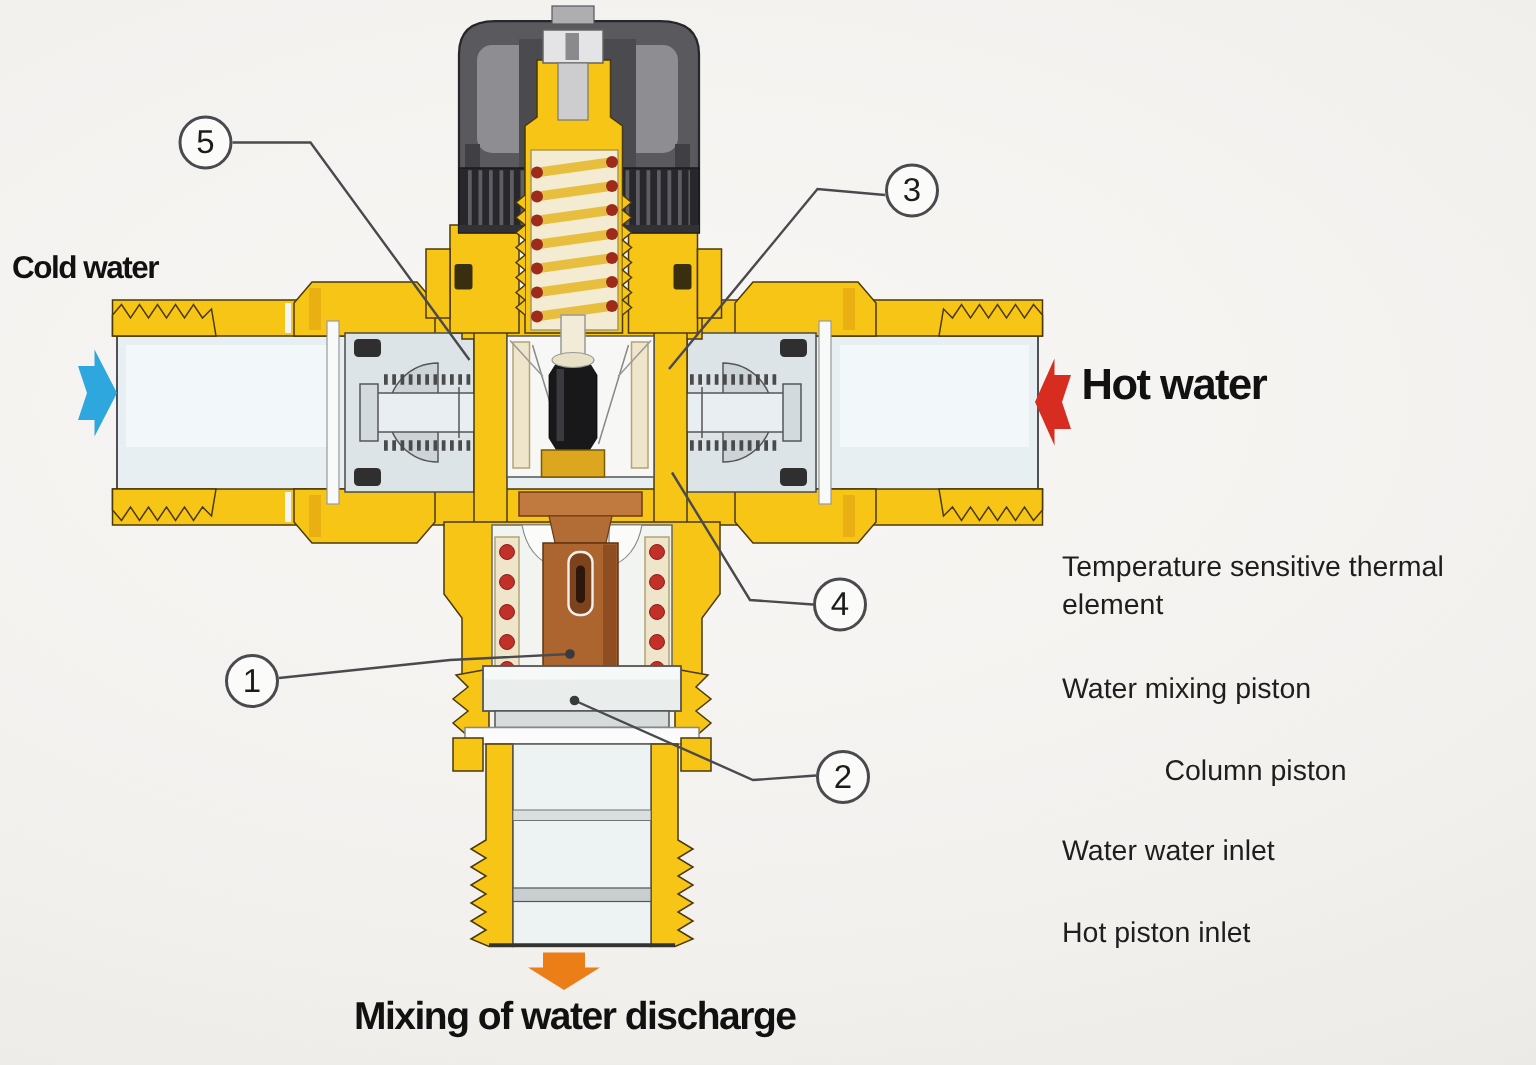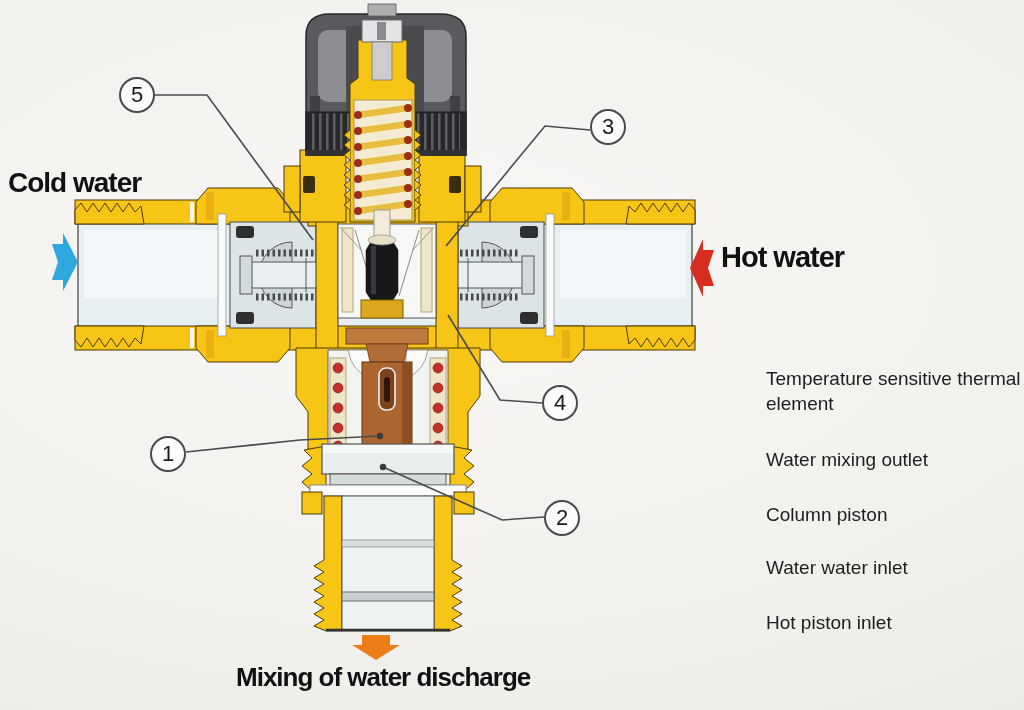--- a/index.html
+++ b/index.html
@@ -5,25 +5,25 @@
   html,body{margin:0;padding:0;background:#ddd;}
   .stage{
     position:relative;width:1024px;height:710px;overflow:hidden;
     background:radial-gradient(ellipse 120% 90% at 42% 38%, #f8f7f5 0%, #f1f0ed 60%, #e7e6e2 100%);
     font-family:"Liberation Sans", sans-serif;
   }
   .stage svg{position:absolute;left:0;top:0;}
   .flow-label{
     position:absolute;font-weight:bold;color:#111;letter-spacing:-1px;white-space:nowrap;
   }
-  .flow-label.cold{left:8px;top:167px;font-size:28px;}
+  .flow-label.cold{left:8px;top:167px;font-size:21px;}
   .flow-label.hot{left:721px;top:241px;font-size:29px;}
   .flow-label.discharge{left:236px;top:662px;font-size:26px;}
   .legend-item{
-    position:absolute;left:766px;width:258px;font-size:19px;line-height:1.32;color:#1e1e1e;
+    position:absolute;left:708px;width:258px;font-size:19px;line-height:1.32;color:#1e1e1e;
   }
   .callout{
     position:absolute;width:36px;height:36px;border-radius:50%;
     border:2px solid #4a4a4e;background:#fbfbfa;box-sizing:border-box;
     display:flex;align-items:center;justify-content:center;
     font-size:22px;color:#1c1c1c;
   }
   
   .brass{fill:#F7C515;stroke:#4a3a08;stroke-width:1;}
   .brassd{fill:#E09E12;stroke:none;}
@@ -251,22 +251,22 @@
       <circle class="ldot" cx="383" cy="467" r="3.2"></circle>
     </g>
   </svg>
 
   <div class="flow-label cold">Cold water</div>
   <div class="flow-label hot">Hot water</div>
   <div class="flow-label discharge">Mixing of water discharge</div>
 
   <div>
     <div class="legend-item" style="top:366px;">Temperature sensitive thermal element</div>
-    <div class="legend-item" style="top:447px;">Water mixing outlet</div>
-    <div class="legend-item" style="top:502px;">Column piston</div>
+    <div class="legend-item" style="top:447px;">Water mixing piston</div>
+    <div class="legend-item" style="top:502px;text-align:center;">Column piston</div>
     <div class="legend-item" style="top:555px;">Water water inlet</div>
     <div class="legend-item" style="top:610px;">Hot piston inlet</div>
   </div>
 
   <div class="callout" style="left:150px;top:436px;">1</div>
   <div class="callout" style="left:544px;top:500px;">2</div>
   <div class="callout" style="left:590px;top:109px;">3</div>
   <div class="callout" style="left:542px;top:385px;">4</div>
   <div class="callout" style="left:119px;top:77px;">5</div>
 

